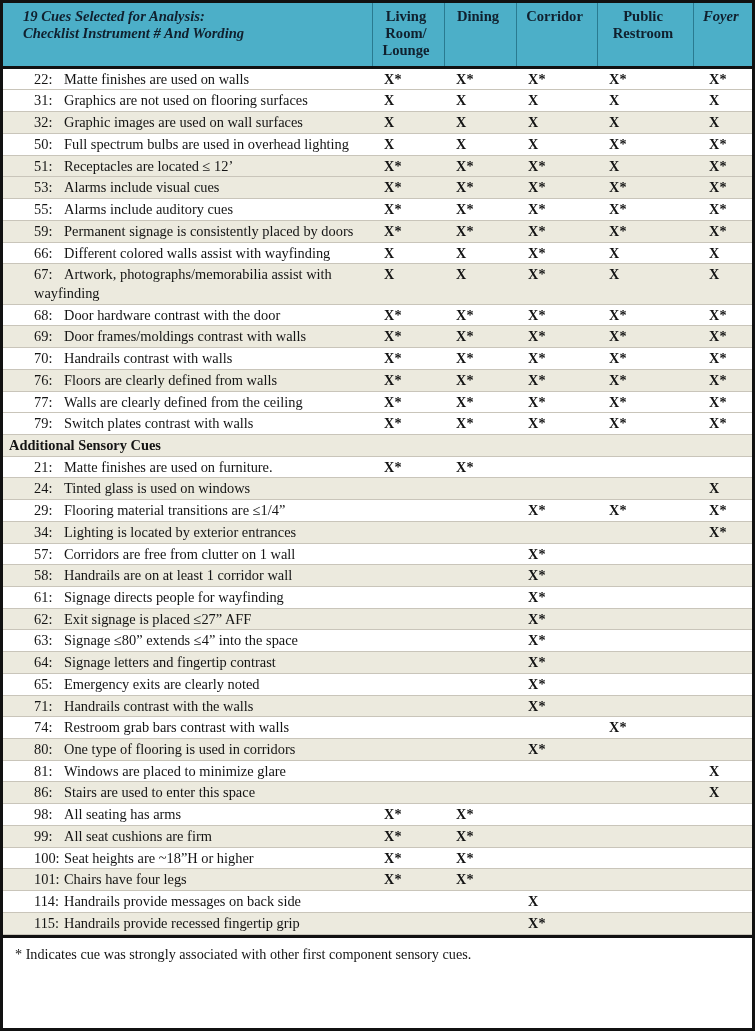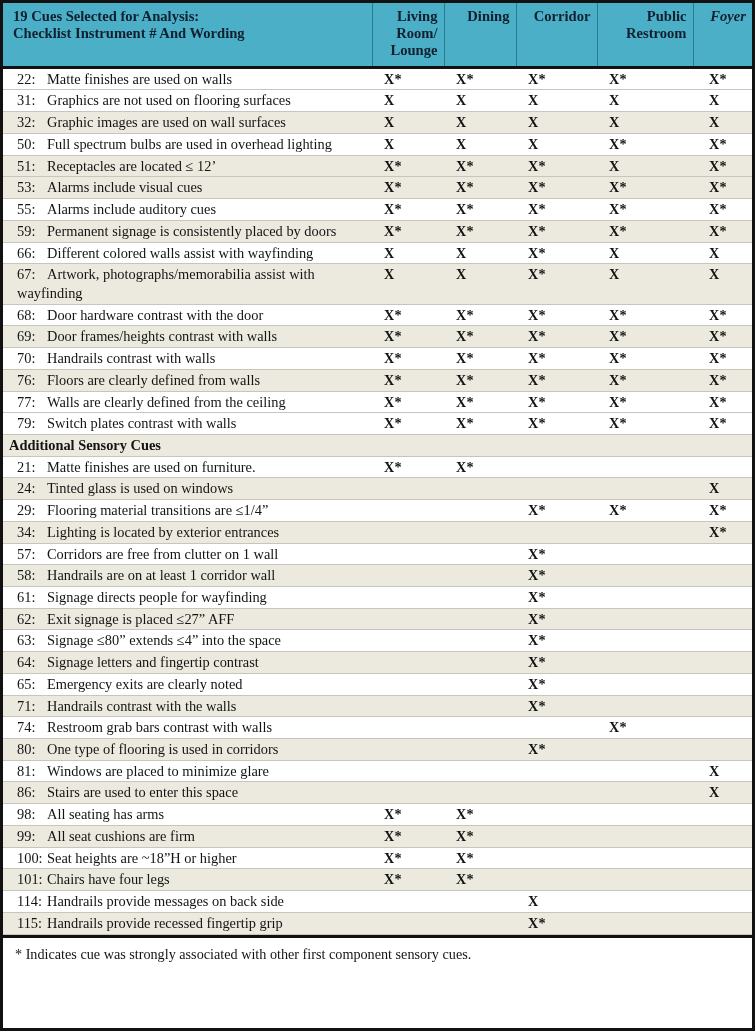--- a/index.html
+++ b/index.html
@@ -40,41 +40,42 @@
     color: #10202e;
     font-weight: bold;
     font-size: 14.6px;
     vertical-align: top;
     padding: 5px 6px 7px 6px;
     border-bottom: 3px solid #111111;
     line-height: 1.16;
     text-align: left;
   }
   thead th.hdr-cue {
-    padding-left: 10px;
+    padding-left: 20px;
     border-right: 1px solid #2a7a90;
+    font-style: italic;
   }
   thead th.hdr-room {
-    text-align: right;
+    text-align: center;
     border-right: 1px solid #2a7a90;
     padding-left: 2px;
   }
   thead th.hdr-room.last {
     border-right: none;
     font-style: italic;
   }
   
   tbody tr.data-row td {
     padding: 1px 4px 1px 4px;
     line-height: 1.30;
     vertical-align: top;
     border-bottom: 1px solid #c9c5ba;
   }
   tbody tr.data-row td.cue {
-    padding-left: 14px;
+    padding-left: 31px;
     text-indent: 0;
     white-space: normal;
   }
   tbody tr.stripe td {
     background: #eceade;
   }
   tbody tr.plain td {
     background: #ffffff;
   }
   td.mark {
@@ -215,21 +216,21 @@
         </tr>
         <tr class="data-row plain">
           <td class="cue"><span class="pad-num">68:</span><span>Door hardware contrast with the door</span></td>
           <td class="mark c-living-room">X*</td>
           <td class="mark c-dining">X*</td>
           <td class="mark c-corridor">X*</td>
           <td class="mark c-public-restroom">X*</td>
           <td class="mark c-foyer">X*</td>
         </tr>
         <tr class="data-row stripe">
-          <td class="cue"><span class="pad-num">69:</span><span>Door frames/heights contrast with walls</span></td>
+          <td class="cue"><span class="pad-num">69:</span><span>Door frames/moldings contrast with walls</span></td>
           <td class="mark c-living-room">X*</td>
           <td class="mark c-dining">X*</td>
           <td class="mark c-corridor">X*</td>
           <td class="mark c-public-restroom">X*</td>
           <td class="mark c-foyer">X*</td>
         </tr>
         <tr class="data-row plain">
           <td class="cue"><span class="pad-num">70:</span><span>Handrails contrast with walls</span></td>
           <td class="mark c-living-room">X*</td>
           <td class="mark c-dining">X*</td>

